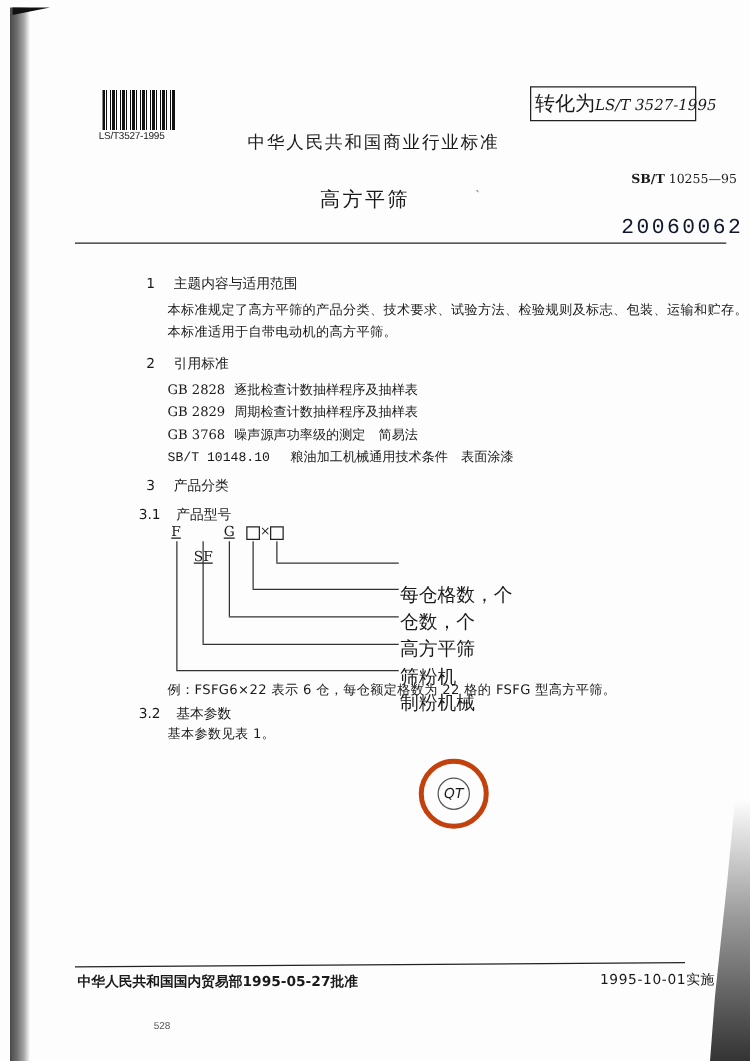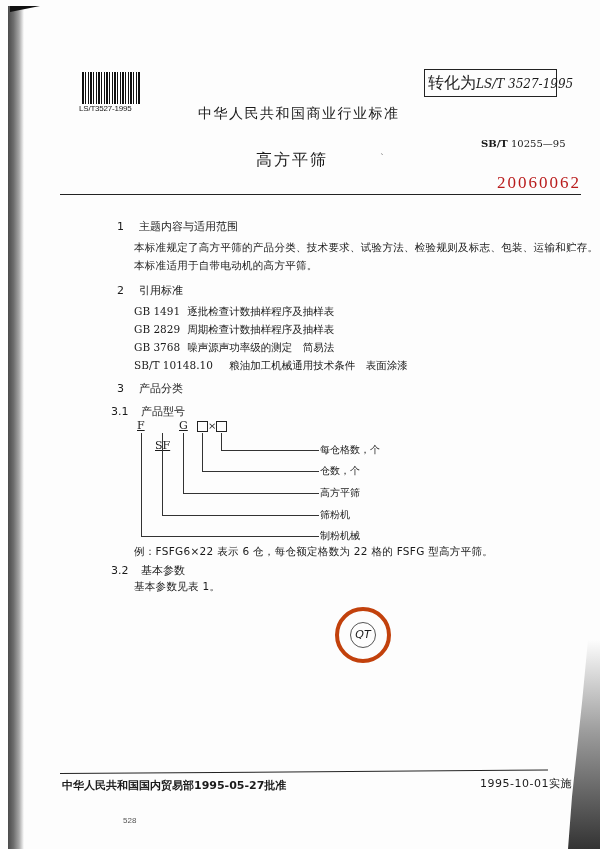--- a/index.html
+++ b/index.html
@@ -37,44 +37,44 @@
     font-family:"DejaVu Sans", sans-serif; white-space:nowrap;
   }
   .stamp-box .hand { font-style:italic; font-size:12px; font-family:"DejaVu Serif", serif; }
   .header-title {
     position:absolute; left:198px; top:105px; font-size:14px; letter-spacing:1.5px;
     font-family:"DejaVu Sans", sans-serif;
   }
   .std-code {
     position:absolute; left:481px; top:138px; font-size:10px;
   }
-  .std-code b { font-weight:bold; }
+  .std-code b { font-weight:bold;margin-left:24px; }
   .doc-title {
     position:absolute; left:256px; top:150px; font-size:16px; letter-spacing:2px;
     font-family:"DejaVu Sans", sans-serif;
   }
   .stamp-number {
     position:absolute; left:497px; top:173px; font-size:17px; letter-spacing:2px;
-    font-family:Liberation Serif, serif; color:#b91c1c;
+    font-family:Liberation Mono, monospace; color:#0f172a;
   }
   .rule-top {
     position:absolute; left:60px; top:194px; width:521px; height:0;
     border-top:1.5px solid #222;
   }
   .sec { position:absolute; font-size:11px; font-family:"DejaVu Sans", sans-serif; }
   .sec .num { display:inline-block; width:22px; }
   .para { position:absolute; font-size:10.5px; letter-spacing:0.3px; font-family:"DejaVu Sans", sans-serif; }
   .ref { position:absolute; font-size:10.5px; }
   .ref .code { display:inline-block; }
   .model-code { position:absolute; font-size:11px; text-decoration:underline; }
   .box { position:absolute; width:9px; height:9px; border:1px solid #222; }
   .times { position:absolute; font-size:10px; }
   .vline { position:absolute; border-left:1px solid #333; }
   .hline { position:absolute; border-top:1px solid #333; }
-  .leg-label { position:absolute; font-size:10px; font-family:Liberation Sans, sans-serif; }
+  .leg-label { position:absolute; font-size:15px; font-family:Liberation Sans, sans-serif;margin-top:24px; }
   .seal {
     position:absolute; left:335px; top:607px; width:48px; height:48px;
     border:4px solid #c2410c; border-radius:50%;font-style:italic;
   }
   .seal-inner {
     position:absolute; left:11px; top:11px; width:24px; height:24px;
     border:1px solid #555; border-radius:50%; font-size:11px; text-align:center;
     line-height:24px; font-family:"DejaVu Sans", sans-serif;
   }
   .rule-bottom {
@@ -122,32 +122,32 @@
 <div class="sec" style="left:117px;top:219px;">
   <span class="num">1</span><span>主题内容与适用范围</span>
 </div>
 <div class="para" style="left:134px;top:241px;">本标准规定了高方平筛的产品分类、技术要求、试验方法、检验规则及标志、包装、运输和贮存。</div>
 <div class="para" style="left:134px;top:259px;">本标准适用于自带电动机的高方平筛。</div>
 
 <div class="sec" style="left:117px;top:283px;">
   <span class="num">2</span><span>引用标准</span>
 </div>
 <div class="ref" style="left:134px;top:305px;">
-  <span class="code" style="width:50px">GB 1491</span>
+  <span class="code" style="width:50px">GB 2828</span>
   <span>逐批检查计数抽样程序及抽样表</span>
 </div>
 <div class="ref" style="left:134px;top:323px;">
   <span class="code" style="width:50px">GB 2829</span>
   <span>周期检查计数抽样程序及抽样表</span>
 </div>
 <div class="ref" style="left:134px;top:341px;">
   <span class="code" style="width:50px">GB 3768</span>
   <span>噪声源声功率级的测定　简易法</span>
 </div>
-<div class="ref" style="left:134px;top:359px;">
+<div class="ref" style="left:134px;top:359px;font-family:Liberation Mono, monospace;">
   <span class="code" style="width:92px">SB/T 10148.10</span>
   <span>粮油加工机械通用技术条件　表面涂漆</span>
 </div>
 
 <div class="sec" style="left:117px;top:381px;">
   <span class="num">3</span><span>产品分类</span>
 </div>
 <div class="sec" style="left:111px;top:404px;">
   <span class="num" style="width:30px">3.1</span><span>产品型号</span>
 </div>

